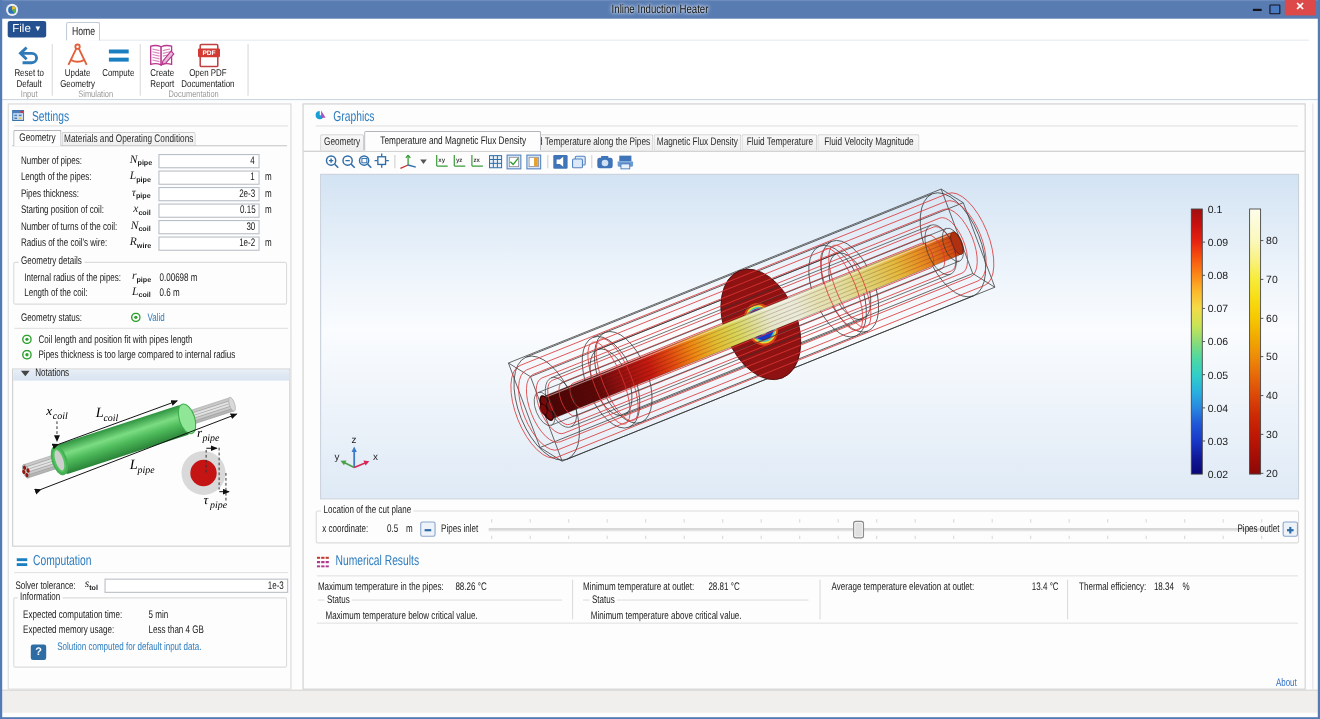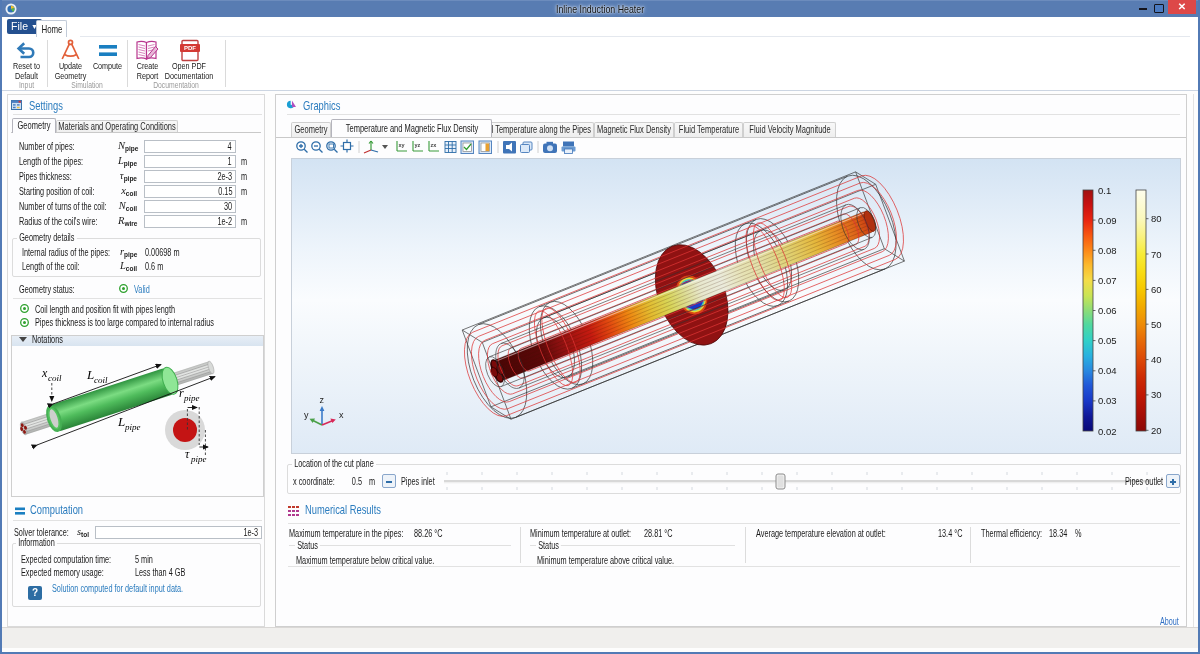--- a/index.html
+++ b/index.html
@@ -39,21 +39,21 @@
 
 <div class="abs" style="left:1139px;top:7.5px;width:8px;height:2.5px;background:#14141c;z-index:42;"></div>
 <div class="abs" style="left:1154px;top:3.5px;width:10px;height:9px;border:1.5px solid #14141c;background:#4a7ac0;z-index:42;border-radius:1px;"></div>
 <div class="abs" style="left:1168px;top:0;width:28px;height:14px;background:#dd4848;z-index:42;color:#fff;font-size:10px;font-weight:bold;text-align:center;line-height:13px;">✕</div>
 
 <div class="abs" style="left:2px;top:17px;width:1196px;height:74px;background:#fff;border-bottom:1px solid #ccd5e2;"></div>
 <div class="abs" style="left:80px;top:36px;width:1110px;height:1px;background:#e4e8ee;"></div>
 
 <div class="abs" style="left:7px;top:19px;width:35px;height:14.5px;background:#24508f;border-radius:2px;color:#fff;font-size:10.5px;text-align:center;line-height:14px;z-index:5;">File <span style="font-size:7px;vertical-align:1px;">▼</span></div>
 
-<div class="abs" style="left:36px;top:20px;width:31px;height:17px;background:#fff;border:1px solid #c2cbd8;border-bottom:none;border-radius:2px 2px 0 0;font-size:10.5px;color:#1a1a1a;text-align:center;line-height:16px;z-index:5;">
+<div class="abs" style="left:60px;top:20px;width:31px;height:17px;background:#fff;border:1px solid #c2cbd8;border-bottom:none;border-radius:2px 2px 0 0;font-size:10.5px;color:#1a1a1a;text-align:center;line-height:16px;z-index:5;">
     <span class="ts">Home</span>
   </div>
 
 <div class="rbt" style="left:0;top:62px;width:53px;">Reset to<br>Default</div>
 <div class="rbt" style="left:44px;top:62px;width:53px;">Update<br>Geometry</div>
 <div class="rbt" style="left:81px;top:62px;width:53px;">Compute</div>
 <div class="rbt" style="left:121px;top:62px;width:53px;">Create<br>Report</div>
 <div class="rbt" style="left:153px;top:62px;width:72px;">Open PDF<br>Documentation</div>
 
 <svg class="abs" style="left:16px;top:41px;" width="21" height="19" viewBox="0 0 21 19">

